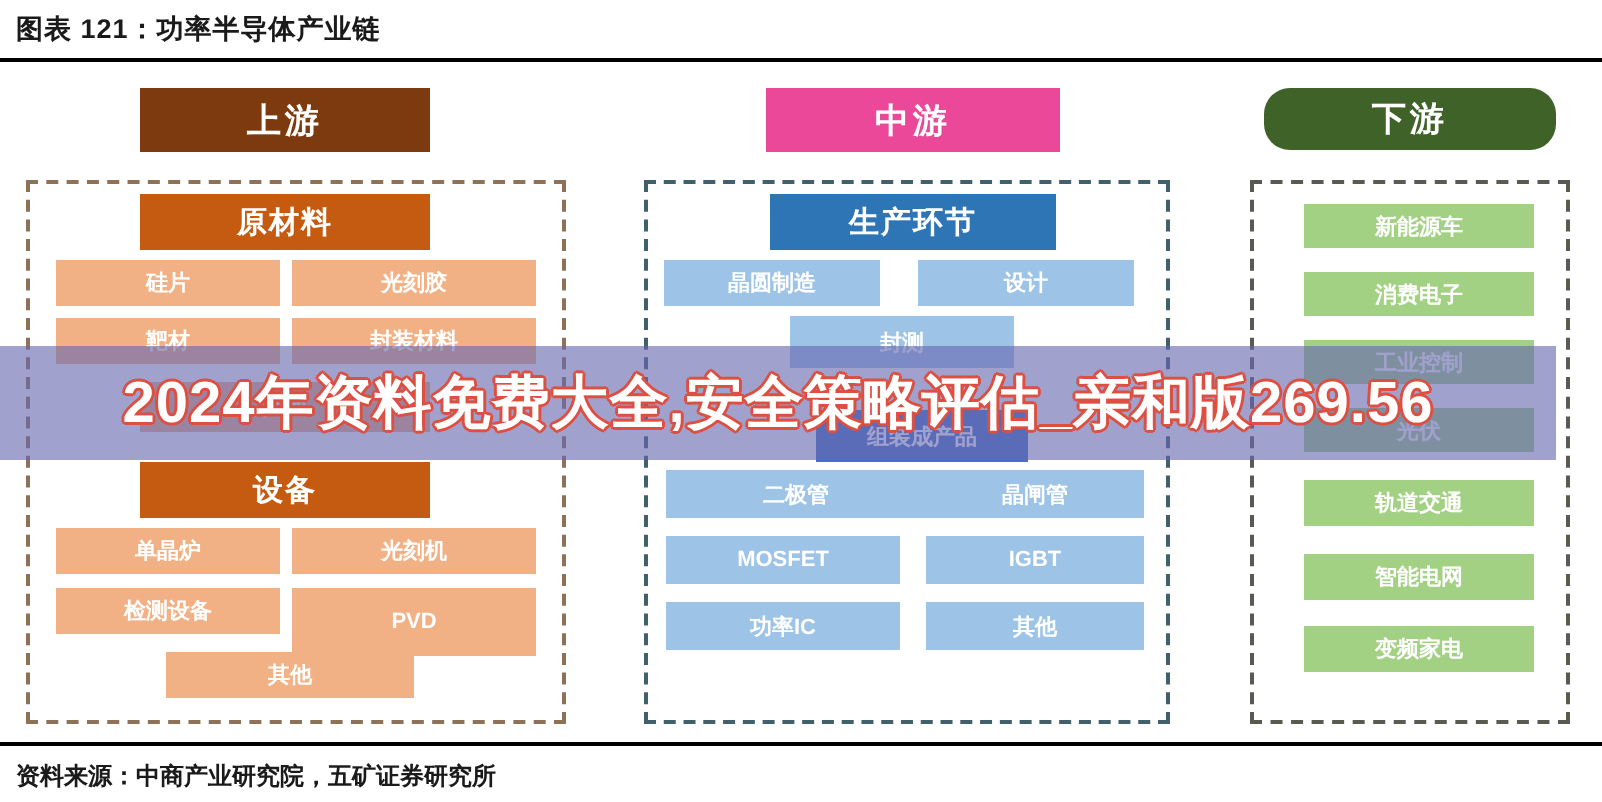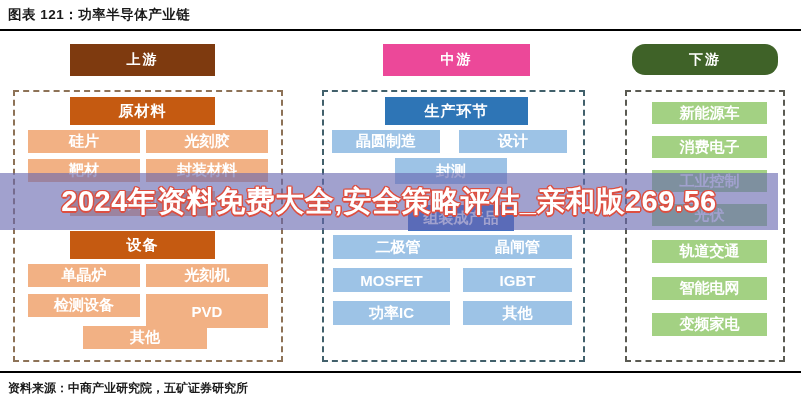--- a/index.html
+++ b/index.html
@@ -6,23 +6,23 @@
   body{
     width:801px;height:401px;position:relative;overflow:hidden;
     background:#ffffff;
     font-family:"Liberation Sans","DejaVu Sans",sans-serif;
   }
   .abs{position:absolute;}
   .box{
     position:absolute;display:flex;align-items:center;justify-content:center;
     color:#ffffff;box-sizing:border-box;white-space:nowrap;
   }
-  .col-hdr{font-size:14px;font-weight:bold;letter-spacing:2px;font-family:Liberation Mono, monospace;}
+  .col-hdr{font-size:17px;font-weight:bold;letter-spacing:2px;font-family:Liberation Mono, monospace;}
   .sec-hdr{font-size:15px;font-weight:bold;letter-spacing:1px;}
-  .item{font-size:15px;font-weight:bold;}
+  .item{font-size:11px;font-weight:bold;}
   .dash{position:absolute;box-sizing:border-box;background:transparent;}
   .up-hdr{background:#7e3a0f;}
   .up-sec{background:#c55a11;}
   .up-item{background:#f2b184;}
   .mid-hdr{background:#ec4899;}
   .mid-sec{background:#2e75b6;}
   .mid-item{background:#9dc3e6;}
   .mid-assembly{background:#4472c4;}
   .down-hdr{background:#3f6228;border-radius:13px;}
   .down-item{background:#a3d183;}

